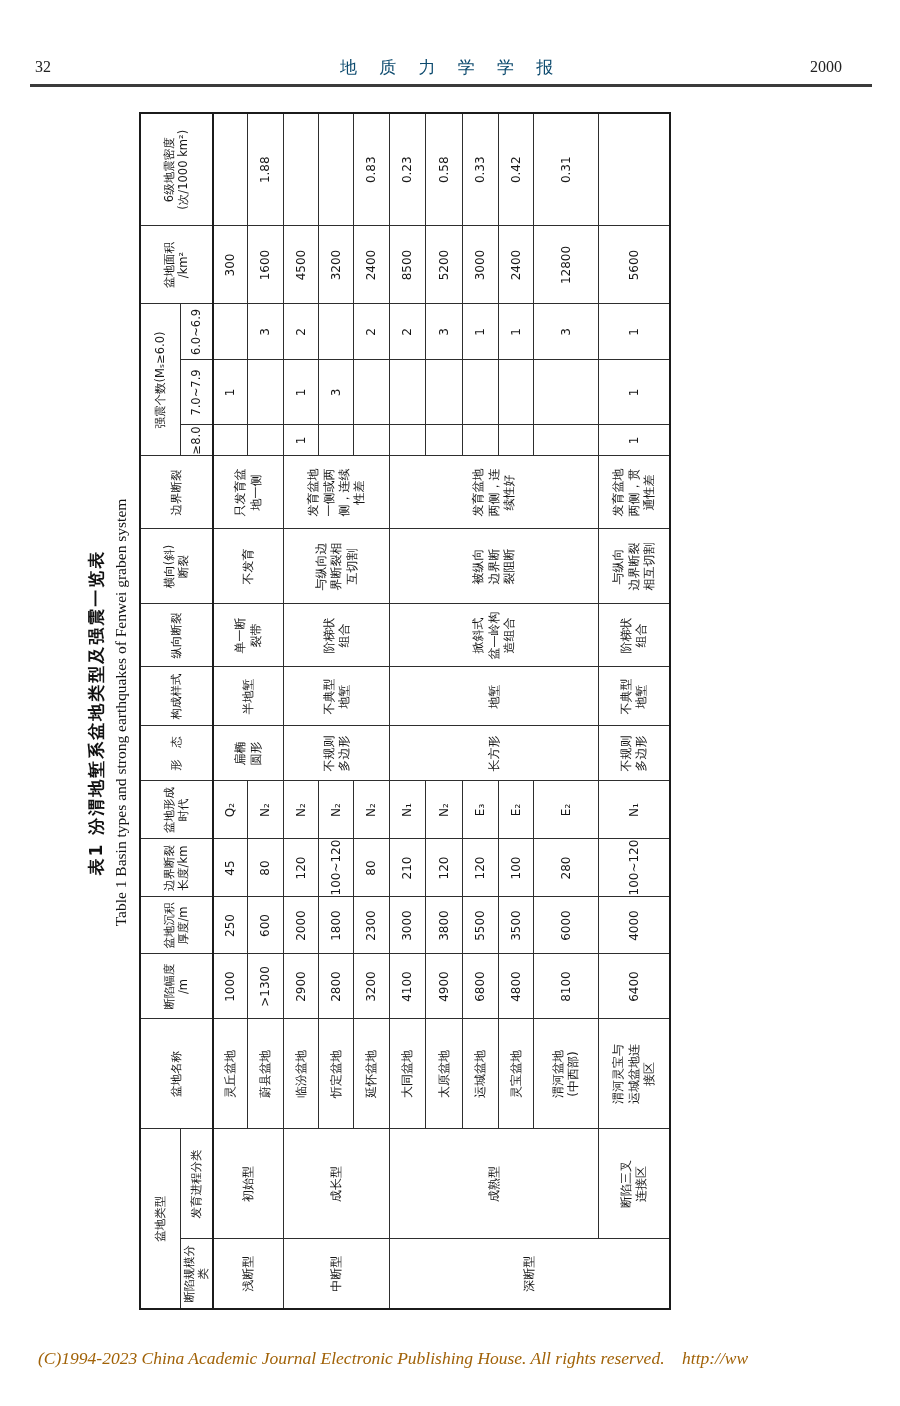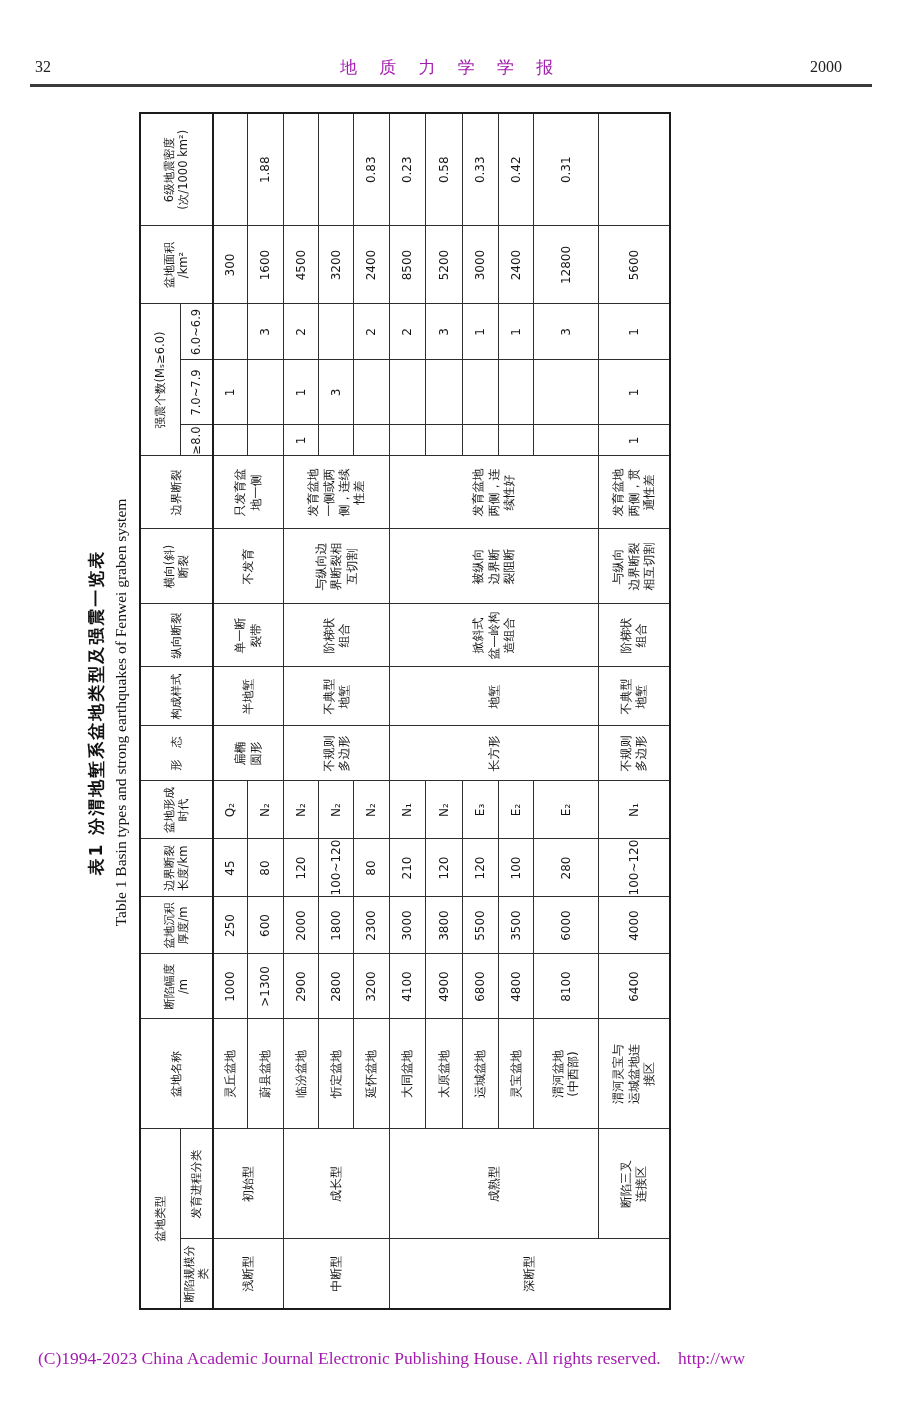--- a/index.html
+++ b/index.html
@@ -6,21 +6,21 @@
   body{
     width:900px;height:1406px;position:relative;overflow:hidden;
     background:#ffffff;color:#1c1c1c;
     font-family:"DejaVu Sans",sans-serif;
   }
   
   .runhead{position:absolute;top:54px;left:30px;width:842px;height:30px;
     font-family:Liberation Serif, serif;font-size:16px;color:#222;}
   .pg-num{position:absolute;left:5px;top:4px;}
   .jtitle{position:absolute;left:0;right:0;top:2px;text-align:center;
-    font-size:17px;letter-spacing:9px;color:#a21caf;}
+    font-size:17px;letter-spacing:9px;color:#0c4a6e;}
   .pyear{position:absolute;right:30px;top:4px;}
   .head-rule{position:absolute;top:84px;left:30px;width:842px;height:3px;background:#3b3b3b;}
   
   .rot-block{
     position:absolute;left:85px;top:1310px;width:1195px;height:590px;
     transform:rotate(-90deg);transform-origin:0 0;
   }
   .tbl-title-zh{text-align:center;font-size:17px;font-weight:bold;
     letter-spacing:2px;margin:0 0 4px 0;color:#111;}
   .tbl-title-en{text-align:center;font-size:15.5px;margin:0 0 9px 0;
@@ -32,21 +32,21 @@
   table.basins th,table.basins td{
     border:1px solid #2e2e2e;text-align:center;vertical-align:middle;
     padding:1px 1px;white-space:pre-line;line-height:1.28;
     font-weight:normal;color:#161616;overflow:hidden;
   }
   table.basins th{font-size:11.5px;}
   table.basins td{font-size:12px;}
   table.basins thead{border-bottom:2.5px solid #1b1b1b;}
   
   .footer{position:absolute;left:38px;top:1348px;white-space:pre;
-    font-family:"Liberation Serif",serif;font-size:17.5px;color:#a21caf;}
+    font-family:"Liberation Serif",serif;font-size:17.5px;color:#a16207;font-style:italic;}
 </style>
 </head>
 <body>
 
 <div class="runhead">
   <span class="pg-num">32</span>
   <span class="jtitle">地 质 力 学 学 报</span>
   <span class="pyear">2000</span>
 </div>
 <div class="head-rule"></div>

